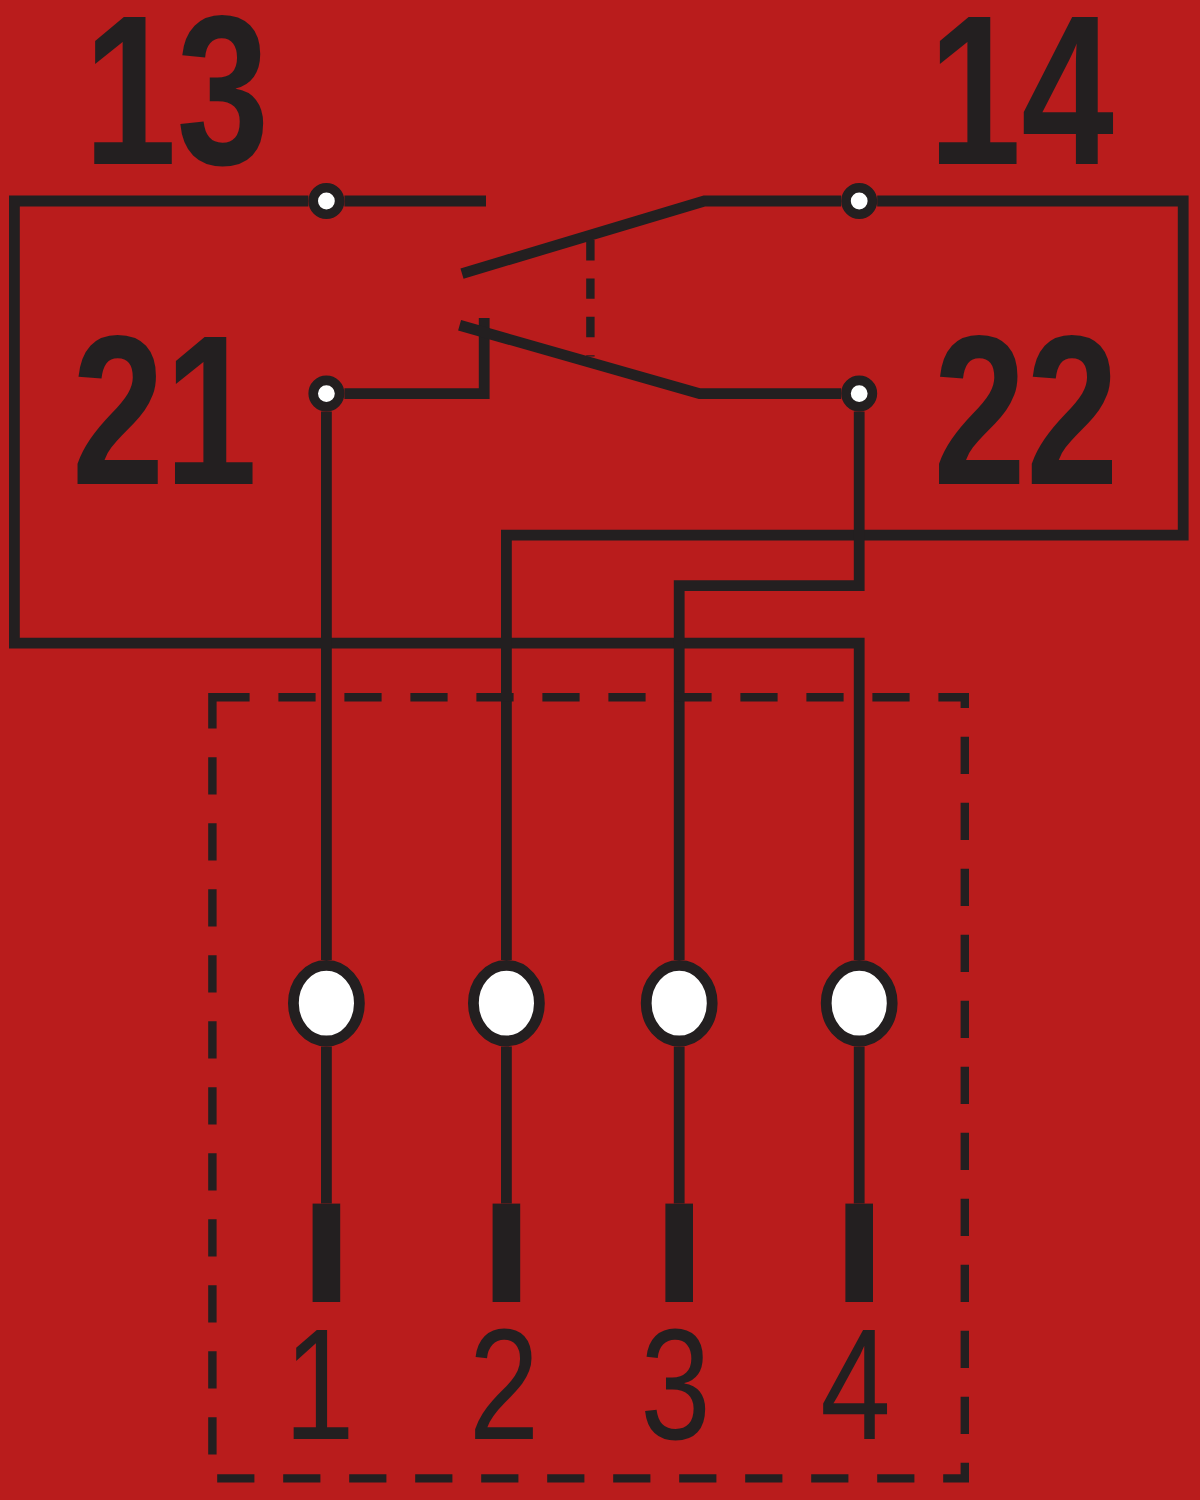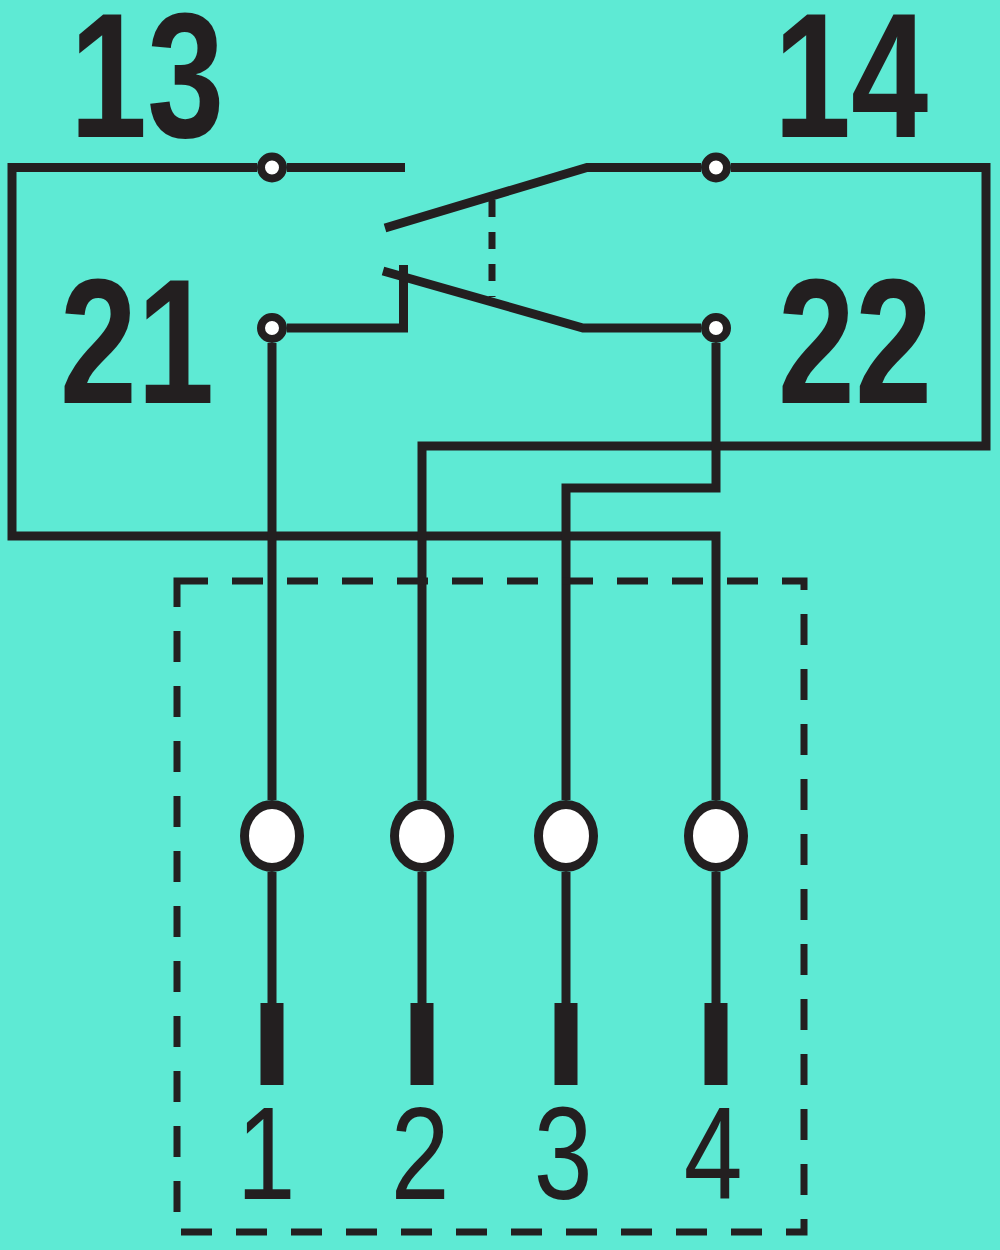--- a/index.html
+++ b/index.html
@@ -4,21 +4,21 @@
 <style>
   html, body {
     margin: 0;
     padding: 0;
     background: #ffffff;
   }
   .canvas {
     position: relative;
     width: 1000px;
     height: 1250px;
-    background: #5eead4;
+    background: #b91c1c;
     overflow: hidden;
   }
   svg {
     display: block;
   }
   .wire {
     fill: none;
     stroke: #231f20;
     stroke-width: 9;
     stroke-linejoin: miter;

